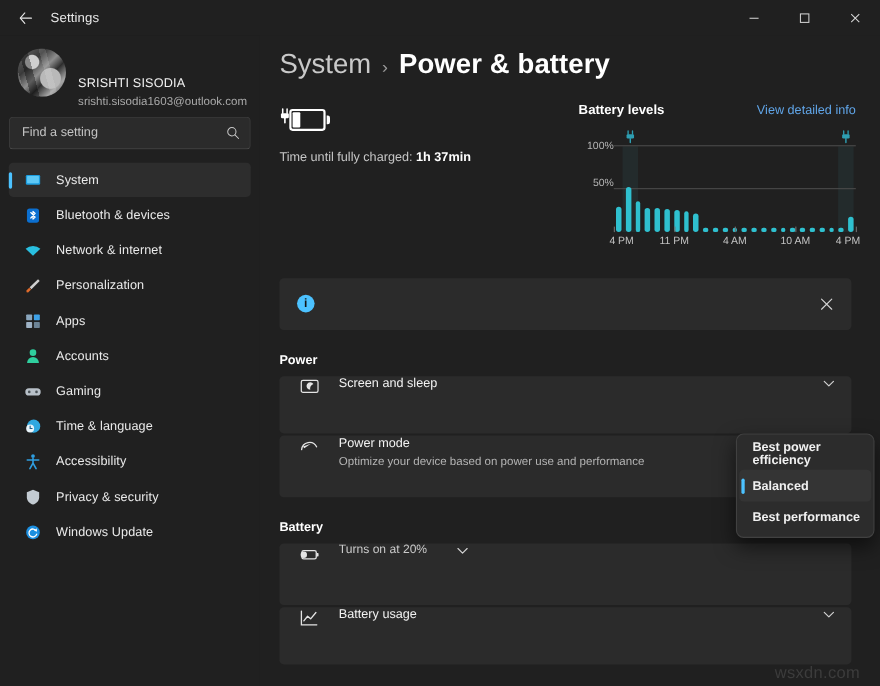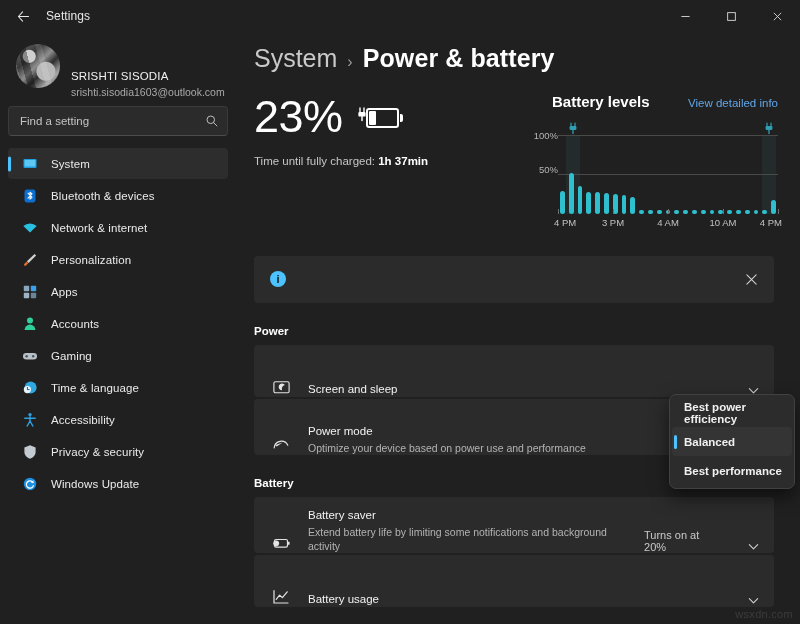--- a/index.html
+++ b/index.html
@@ -92,21 +92,21 @@
   .batt-body { position: absolute; left: 9px; top: 6px; width: 33px; height: 20px; border: 2px solid #fff; border-radius: 3px; }
   .batt-cap { position: absolute; left: 43px; top: 12px; width: 3px; height: 8px; background: #fff; border-radius: 0 2px 2px 0; }
   .batt-fill { position: absolute; left: 12px; top: 9px; width: 7px; height: 14px; background: #fff; border-radius: 1px; }
   .batt-plug { position: absolute; left: 0px; top: 5px; width: 10px; height: 21px; }
   .time-left { font-size: 11.5px; color: #c6c6c6; margin-top: 14px; }
   .time-left b { color: #ffffff; font-weight: 700; }
 
   
   .chart-wrap { flex: 1 1 auto; padding-left: 10px; }
   .chart-head { display: flex; align-items: baseline; justify-content: space-between; padding-right: 2px; }
-  .chart-title { font-size: 15px; color: #ffffff; font-weight: 700; margin-left: 26px; }
+  .chart-title { font-size: 12px; color: #ffffff; font-weight: 700; }
   .chart-link { font-size: 11.5px; color: #60a5e8; }
   .chart { position: relative; height: 98px; margin-top: 26px; }
   .ylab { position: absolute; right: calc(100% - 32px); font-size: 9.5px; color: #b5b5b5; text-align: right; width: 32px; }
   .plot { position: absolute; left: 32px; right: 2px; top: 0; bottom: 20px; }
   .gridline { position: absolute; left: 0; right: 0; height: 1px; background: #4a4a4a; }
   .chargeband { position: absolute; top: 0; bottom: 0; background: rgba(77,190,208,.075); }
   .plug-mark { position: absolute; top: -15px; width: 12px; height: 13px; transform: translateX(-50%); color: #2e9fb3; }
   .bar { position: absolute; bottom: 0; background: #2fc0cf; border-radius: 4px; }
   .xaxis { position: absolute; left: 32px; right: 2px; bottom: 0; height: 20px; }
   .tick { position: absolute; top: -5px; width: 1px; height: 5px; background: #6f6f6f; }
@@ -121,21 +121,21 @@
     display: flex; align-items: center; justify-content: center; font-size: 11px; font-weight: 700; flex: 0 0 16px; margin-top: 1px;}
   .banner-body { flex: 1 1 auto; }
   .banner-text { font-size: 11.5px; color: #e9e9e9; line-height: 15px; }
   .banner-link { font-size: 11.5px; color: #60a5e8; display: inline-block; margin-top: 15px; }
   .banner-close { position: absolute; right: 12px; top: 50%; transform: translateY(-50%); color: #d6d6d6; width: 22px; height: 22px; display:flex; align-items:center; justify-content:center;}
 
   
   .section-title { font-size: 11.5px; color: #ffffff; font-weight: 700; margin: 22px 0 8px 6px; }
   .card {
     margin: 0 6px 2px 6px; background: #2b2b2b; border-radius: 4px;
-    min-height: 52px; display: flex; align-items: flex-end; padding: 0 14px 0 16px; gap: 16px;
+    min-height: 52px; display: flex; align-items: flex-start; padding: 0 14px 0 16px; gap: 16px;
   }
   .card .cicon { width: 22px; flex: 0 0 22px; display: flex; align-items: center; justify-content: center; color: #e4e4e4; }
   .card .ctext { flex: 1 1 auto; }
   .card .ctitle { font-size: 11.5px; color: #f2f2f2; line-height: 15px; }
   .card .csub { font-size: 10.5px; color: #b3b3b3; line-height: 14px; margin-top: 2px; }
   .card .cvalue { font-size: 11px; color: #c9c9c9; margin-right: 10px; }
   .card .chev { color: #d2d2d2; display: flex; }
 
   
   .flyout {
@@ -145,21 +145,21 @@
   }
   .fly-item {
     height: 29px; display: flex; align-items: center; padding-left: 12px;
     font-size: 11.5px; color: #f0f0f0; border-radius: 4px; position: relative; font-weight: bold;
   }
   .fly-item.selected { background: #343434; }
   .fly-item.selected::before {
     content: ""; position: absolute; left: 2px; top: 50%; transform: translateY(-50%);
     width: 3px; height: 14px; border-radius: 2px; background: #4cc2ff;
   }
-  .watermark { position: absolute; right: 7px; bottom: 4px; font-size: 11px; color: #3c3c3c; letter-spacing: .3px; }
+  .watermark { position: absolute; right: 18px; bottom: 4px; font-size: 15px; color: #3c3c3c; letter-spacing: .3px; }
 </style>
 </head>
 <body>
 
 <div class="window">
 
   <div class="titlebar">
     <div class="back-btn">
       <svg width="15" height="15" viewBox="0 0 16 16">
         <path d="M7 3 L2.6 8 L7 13" fill="none" stroke="currentColor" stroke-width="1.1" stroke-linecap="round" stroke-linejoin="round"></path>
@@ -331,21 +331,20 @@
       <div class="breadcrumb">
         <span class="bc-parent">System</span>
         <span class="bc-sep">›</span>
         <span class="bc-current">Power &amp; battery</span>
       </div>
 
       <div class="summary">
 
         <div class="batt-left">
           <div class="pct-row">
-            <div class="pct">23%</div>
             <div class="batt-glyph">
               <div class="batt-body"></div>
               <div class="batt-cap"></div>
               <div class="batt-fill"></div>
               <svg class="batt-plug" viewBox="0 0 10 21">
                   <path d="M3 1 V5 M7 1 V5" stroke="#fff" stroke-width="1.4" stroke-linecap="round"></path>
                   <rect x="1.4" y="5" width="7.2" height="4.6" rx="1.2" fill="#fff"></rect>
                   <path d="M5 9.6 V13.5" stroke="#fff" stroke-width="1.5" stroke-linecap="round"></path>
                 </svg>
             </div>
@@ -402,21 +401,21 @@
                 <div class="bar" style="left: 80.88%; width: 2.24%; height: 5.5%; background: rgb(47, 192, 207);"></div>
                 <div class="bar" style="left: 84.88%; width: 2.24%; height: 5.5%; background: rgb(47, 192, 207);"></div>
                 <div class="bar" style="left: 88.88%; width: 2.24%; height: 5.5%; background: rgb(47, 192, 207);"></div>
                 <div class="bar" style="left: 92.88%; width: 2.24%; height: 5.5%; background: rgb(47, 192, 207);"></div>
                 <div class="bar" style="left: 96.88%; width: 2.24%; height: 18%; background: rgb(47, 192, 207);"></div>
               </div>
             <div class="xaxis" id="xaxis">
                 <div class="tick" style="left: calc(0% - 0.5px);"></div>
                 <div class="xlab" style="left: 0px; transform: translateX(-18%);">4 PM</div>
                 <div class="tick" style="left: calc(25% - 0.5px);"></div>
-                <div class="xlab" style="left: 25%;">3 PM</div>
+                <div class="xlab" style="left: 25%;">11 PM</div>
                 <div class="tick" style="left: calc(50% - 0.5px);"></div>
                 <div class="xlab" style="left: 50%;">4 AM</div>
                 <div class="tick" style="left: calc(75% - 0.5px);"></div>
                 <div class="xlab" style="left: 75%;">10 AM</div>
                 <div class="tick" style="left: calc(100% - 0.5px);"></div>
                 <div class="xlab" style="left: 100%; transform: translateX(-82%);">4 PM</div>
               </div>
           </div>
         </div>
       </div>
@@ -465,24 +464,20 @@
       <div class="section-title">Battery</div>
 
       <div class="card" style="min-height:56px;">
         <span class="cicon">
           <svg width="22" height="20" viewBox="0 0 22 20">
               <rect x="4.5" y="6.5" width="13" height="7.6" rx="1.6" fill="none" stroke="currentColor" stroke-width="1.2"></rect>
               <rect x="17.8" y="8.8" width="1.8" height="3" rx=".6" fill="currentColor"></rect>
               <circle cx="6.2" cy="10.3" r="2.9" fill="currentColor"></circle>
             </svg>
         </span>
-        <div class="ctext">
-          <div class="ctitle">Battery saver</div>
-          <div class="csub">Extend battery life by limiting some notifications and background activity</div>
-        </div>
         <div class="cvalue">Turns on at 20%</div>
         <span class="chev">
           <svg width="13" height="13" viewBox="0 0 14 14">
               <path d="M2.5 5 L7 9.5 L11.5 5" fill="none" stroke="currentColor" stroke-width="1.15" stroke-linecap="round" stroke-linejoin="round"></path>
             </svg>
         </span>
       </div>
 
       <div class="card">
         <span class="cicon">

